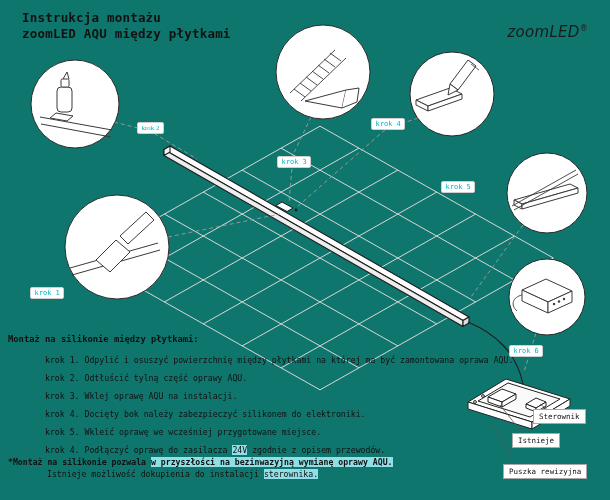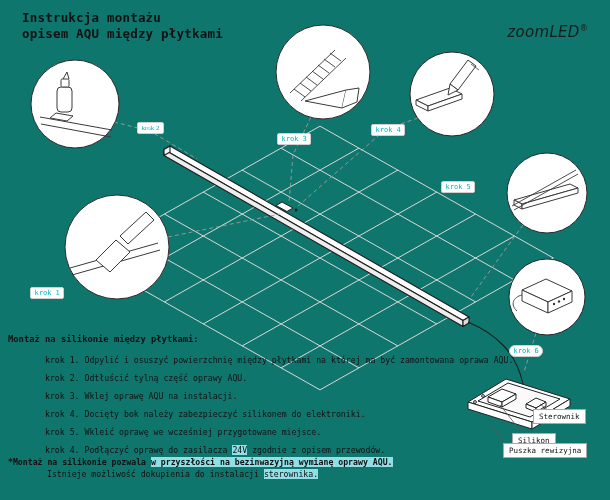--- a/index.html
+++ b/index.html
@@ -28,21 +28,21 @@
   .note { font-weight:bold; }
   .hl { background:#8fdfe7; }
 </style>
 </head>
 <body>
 
 <div class="sheet">
 
   <div class="title">
     <div>Instrukcja montażu</div>
-    <div>opisem AQU między płytkami</div>
+    <div>zoomLED AQU między płytkami</div>
   </div>
 
   <div class="logo"><span>zoomLED</span><sup>®</sup></div>
 
   <svg class="art" width="610" height="500" viewBox="0 0 610 500">
 
     <g stroke="#d8d8d8" stroke-width="1" fill="none" transform="translate(320,258) scale(1,0.565) rotate(45)">
       <line vector-effect="non-scaling-stroke" x1="-165" y1="-165" x2="-165" y2="165"></line>
       <line vector-effect="non-scaling-stroke" x1="-110" y1="-165" x2="-110" y2="165"></line>
       <line vector-effect="non-scaling-stroke" x1="-55" y1="-165" x2="-55" y2="165"></line>
@@ -165,28 +165,28 @@
 
     <g stroke="#555" stroke-width="0.8" fill="none">
       <line x1="540" y1="404" x2="549" y2="411"></line>
       <line x1="500" y1="405" x2="523" y2="434"></line>
       <line x1="492" y1="424" x2="512" y2="457"></line>
     </g>
   </svg>
 
   <span class="ktag" style="left:30px;  top:287px;">krok 1</span>
   <span class="ktag" style="left:137px; top:122px;font-family:Liberation Serif, serif;">krok 2</span>
-  <span class="ktag" style="left:277px; top:133px;">krok 3</span>
-  <span class="ktag" style="left:371px; top:124px;">krok 4</span>
+  <span class="ktag" style="left:277px; top:156px;">krok 3</span>
+  <span class="ktag" style="left:371px; top:118px;">krok 4</span>
   <span class="ktag" style="left:441px; top:181px;">krok 5</span>
-  <span class="ktag" style="left:509px; top:345px;border-radius:6px;">krok 6</span>
+  <span class="ktag" style="left:509px; top:345px;">krok 6</span>
 
   <span class="blabel" style="left:533px; top:409px;">Sterownik</span>
-  <span class="blabel" style="left:512px; top:433px;">Silikon</span>
-  <span class="blabel" style="left:503px; top:443px;">Puszka rewizyjna</span>
+  <span class="blabel" style="left:512px; top:433px;">Istnieje</span>
+  <span class="blabel" style="left:503px; top:464px;">Puszka rewizyjna</span>
 
   <div class="instructions">
     <div class="heading">Montaż na silikonie między płytkami:</div>
 
     <div class="row"><span class="lab">krok 1.</span><span>Odpylić i osuszyć powierzchnię między płytkami na której ma być zamontowana oprawa AQU.</span></div>
 
     <div class="row"><span class="lab">krok 2.</span><span>Odtłuścić tylną część oprawy AQU.</span></div>
 
     <div class="row"><span class="lab">krok 3.</span><span>Wklej oprawę AQU na instalacji.</span></div>
 

